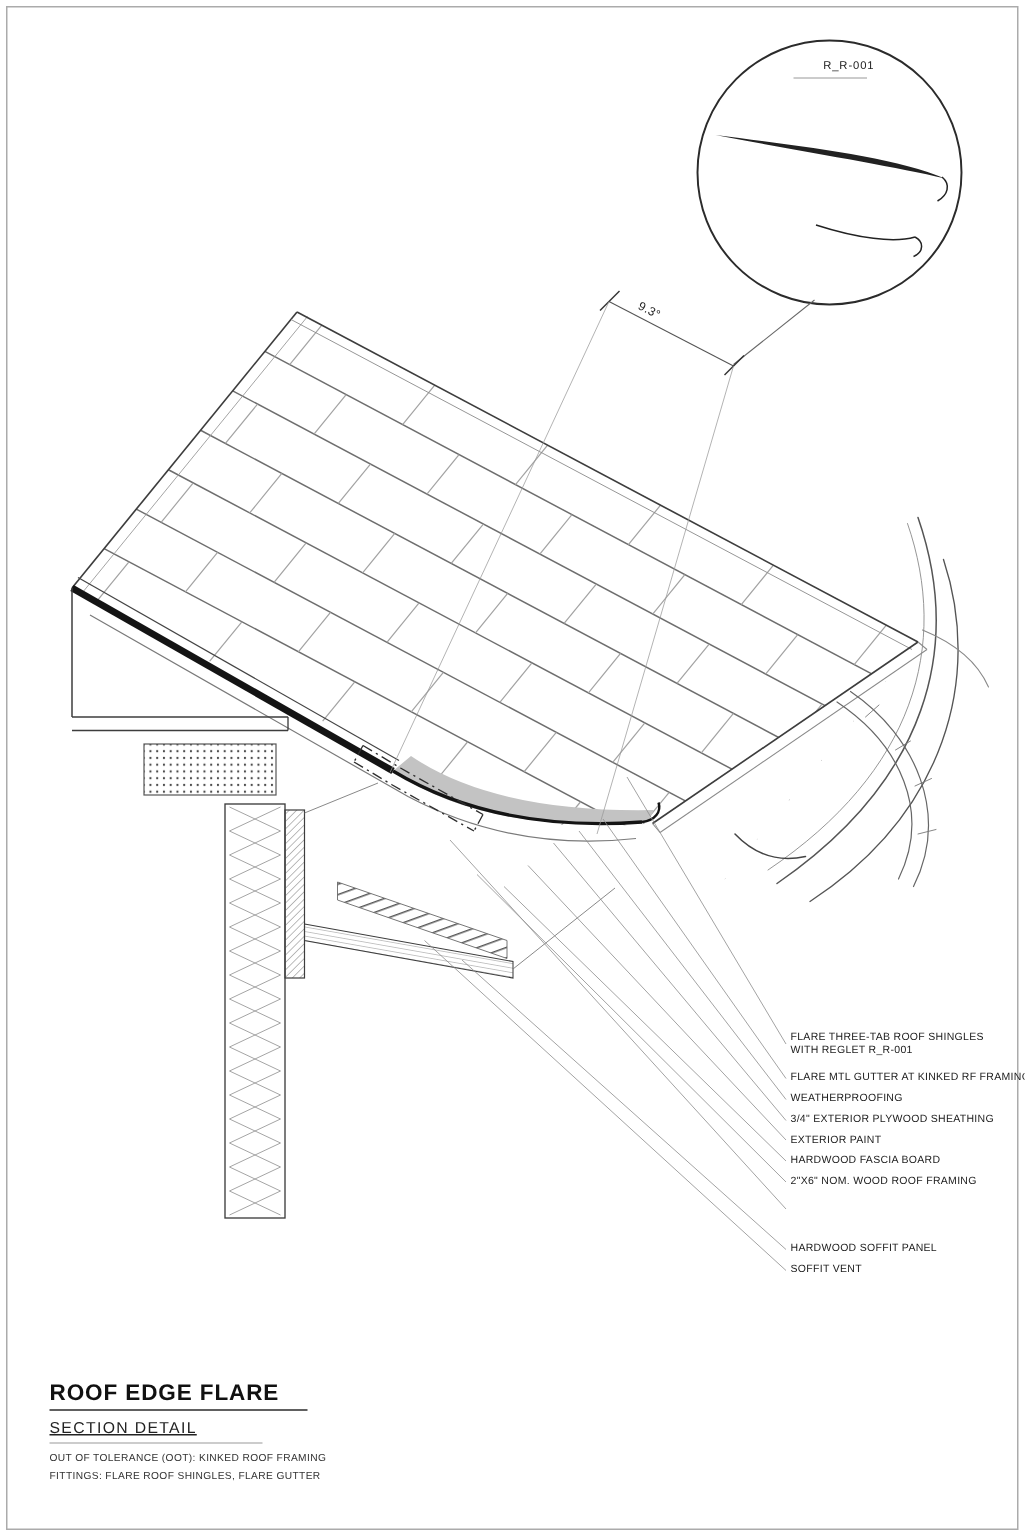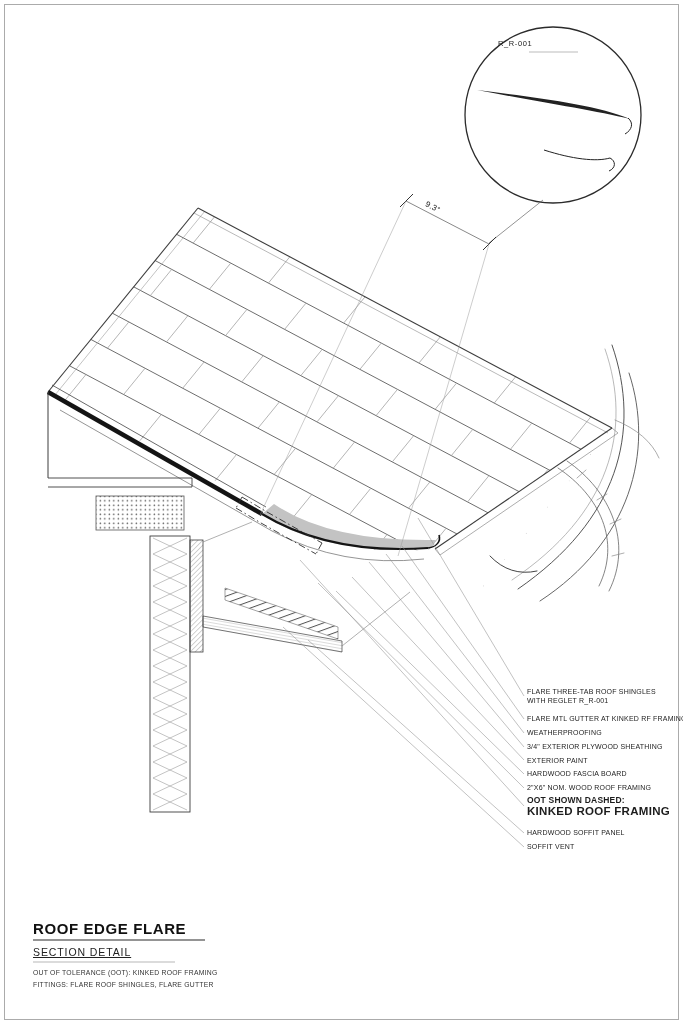--- a/index.html
+++ b/index.html
@@ -3,21 +3,21 @@
 <meta charset="utf-8">
 <style>
   html,body{margin:0;padding:0;background:#ffffff;}
   body{width:683px;height:1024px;position:relative;overflow:hidden;
        font-family:"Liberation Sans",sans-serif;color:#1a1a1a;}
   #stage{position:absolute;inset:0;}
   svg{position:absolute;left:0;top:0;}
   #shingle-grid .course{stroke:#6e6e6e;stroke-width:1px;}
   #shingle-grid .joint{stroke:#a2a2a2;stroke-width:.8px;}
   .txt{position:absolute;white-space:nowrap;}
-  .detail-label{left:498px;top:39px;width:60px;text-align:left;
+  .detail-label{left:523px;top:39px;width:60px;text-align:right;
       font-size:7.5px;letter-spacing:.6px;color:#222;}
   .dim-label{left:426px;top:199px;font-size:8px;color:#222;
       transform:rotate(27deg);transform-origin:left center;letter-spacing:.3px;}
   .callout{left:527px;font-size:7px;line-height:9px;letter-spacing:.2px;color:#1c1c1c;}
   .callout.em .l1{font-size:8.5px;font-weight:bold;line-height:10px;}
   .callout.em .l2{font-size:11.5px;font-weight:bold;line-height:13px;letter-spacing:.3px;}
   .tb-title{left:33px;top:920px;font-size:15px;font-weight:bold;letter-spacing:.6px;color:#111;}
   .tb-sub{left:33px;top:946px;font-size:10.5px;letter-spacing:.9px;color:#222;text-decoration:underline;}
   .tb-note{left:33px;font-size:6.8px;letter-spacing:.25px;color:#333;}
 </style>
@@ -208,24 +208,20 @@
 </div>
 <div class="txt callout" style="top:756px">
   <div>EXTERIOR PAINT</div>
 </div>
 <div class="txt callout" style="top:769px">
   <div>HARDWOOD FASCIA BOARD</div>
 </div>
 <div class="txt callout" style="top:783px">
   <div>2"X6" NOM. WOOD ROOF FRAMING</div>
 </div>
-<div class="txt callout em" style="top:795px">
-  <div class="l1">OOT SHOWN DASHED:</div>
-  <div class="l2">KINKED ROOF FRAMING</div>
-</div>
 <div class="txt callout" style="top:828px">
   <div>HARDWOOD SOFFIT PANEL</div>
 </div>
 <div class="txt callout" style="top:842px">
   <div>SOFFIT VENT</div>
 </div>
 
 <div class="txt tb-title">ROOF EDGE FLARE</div>
 <div class="txt tb-sub">SECTION DETAIL</div>
 <div class="txt tb-note" style="top:969px">OUT OF TOLERANCE (OOT): KINKED ROOF FRAMING</div>

